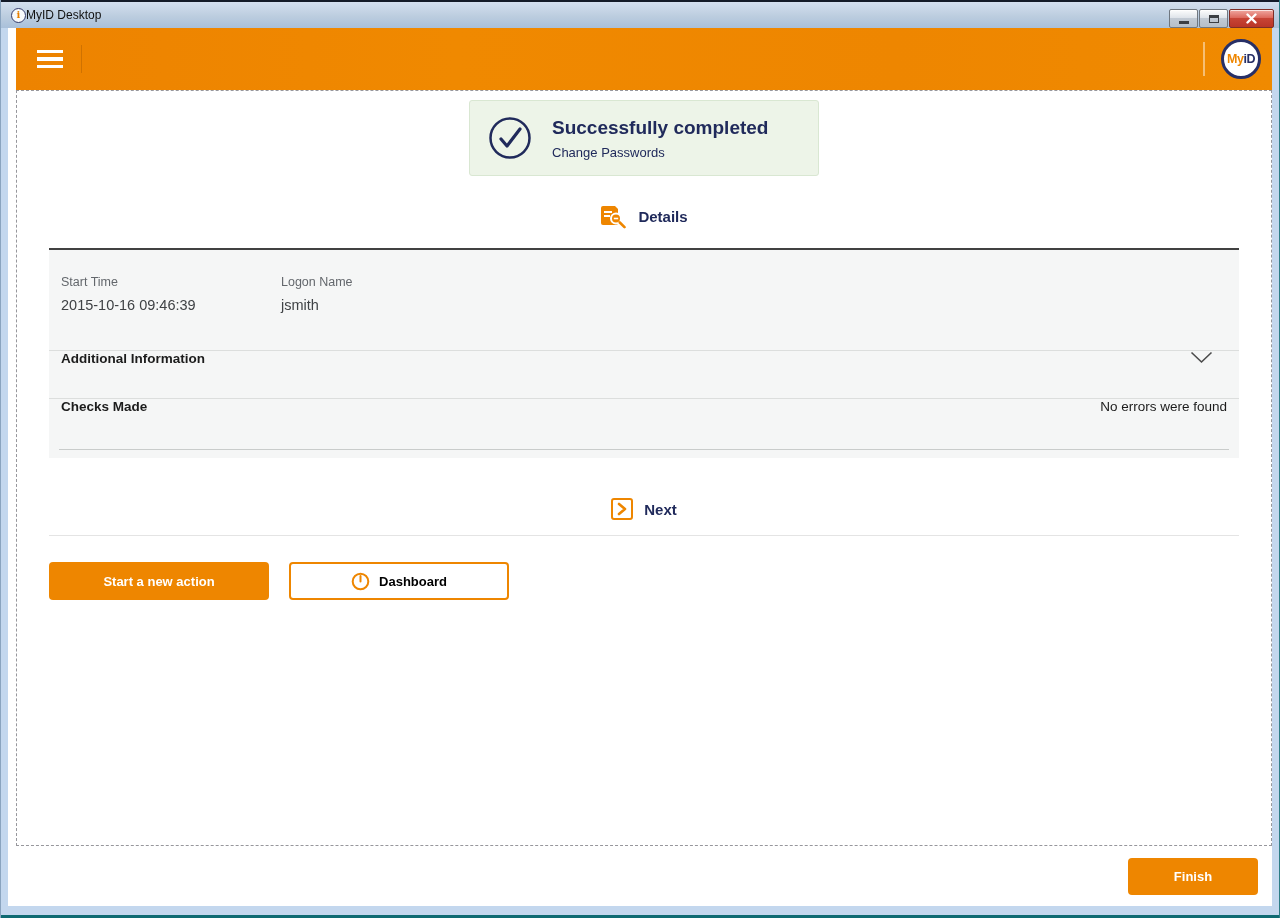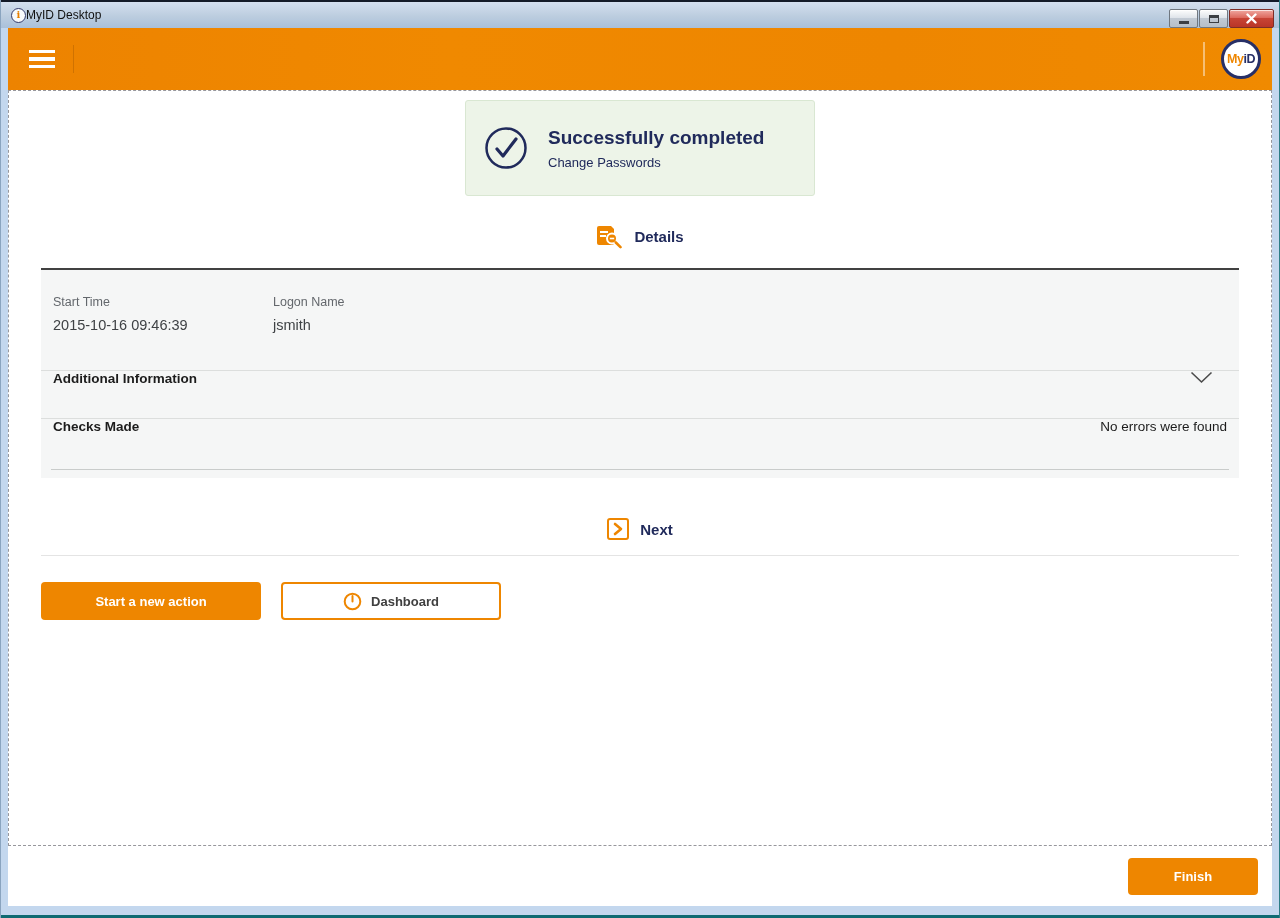--- a/index.html
+++ b/index.html
@@ -20,40 +20,40 @@
              box-shadow:inset 0 1px 0 rgba(255,255,255,.7); display:flex; align-items:center; justify-content:center; }
   .win-btn.min, .win-btn.max { width:29px; }
   .win-btn.close { width:45px; border-color:#7e2d26;
              background:linear-gradient(180deg,#f0a8a0 0%,#dd6a5e 45%,#c84536 46%,#b93527 100%); }
   .glyph-min { width:10px; height:3px; background:#3b3f44; margin-top:8px; }
   .glyph-max { width:10px; height:8px; border:1px solid #3b3f44; border-top:3px solid #3b3f44; background:transparent; }
 
   
   .frame { flex:1; min-height:0; padding:0 7px 12px 7px; background:#c3d7ee; position:relative; }
   .frame::after { content:""; position:absolute; left:0; right:0; bottom:0; height:3px; background:#0e6a72; }
-  .app { height:100%; display:flex; flex-direction:column; background:#fff; }
+  .app { height:100%; display:flex; flex-direction:column; background:#fff;padding-left:8px; }
 
   
   .app-header { height:62px; flex:none; display:flex; align-items:center;
                 background:linear-gradient(90deg,#ed8300 0%,#f08900 35%,#ee8600 70%,#f08a00 100%); }
   .menu-btn { margin-left:21px; width:26px; display:flex; flex-direction:column; gap:4px; cursor:pointer; }
   .menu-btn i { display:block; height:3.5px; background:#fff; }
   .hdr-sep-left { width:1px; height:28px; background:rgba(120,60,0,.25); margin-left:18px; }
   .hdr-spacer { flex:1; }
   .hdr-sep-right { width:2px; height:34px; background:rgba(255,255,255,.45); margin-right:16px; }
   .logo { width:40px; height:40px; border-radius:50%; background:#fff; border:3px solid #272f66;
           display:flex; align-items:center; justify-content:center; margin-right:11px;
           font-weight:bold; font-size:12.5px; letter-spacing:-0.5px; }
   .logo .p1 { color:#ee8600; } .logo .p2 { color:#272f66; }
 
   
   .main { flex:1; min-height:0; border:1px dashed #97979c; padding:0 32px; overflow:hidden; background:#fff; }
 
   
-  .banner { width:350px; height:96px; margin:9px auto 0; background:#edf4e8; border:1px solid #d9e7d2;
+  .banner { width:350px; height:76px; margin:9px auto 0; background:#edf4e8; border:1px solid #d9e7d2;
             border-radius:3px; display:flex; align-items:center; padding:0 18px; }
   .banner svg { flex:none; overflow:visible; }
   .banner-text { margin-left:20px; }
   .banner-title { font-size:19px; font-weight:bold; color:#202a5b; }
   .banner-sub { font-size:13px; color:#202a5b; margin-top:6px; }
 
   
   .section-head { display:flex; align-items:center; gap:11px;justify-content:center; }
   .section-head.details { margin-top:28px; }
   .section-head .txt { font-size:15px; font-weight:bold; color:#202a5b; }
@@ -76,21 +76,21 @@
   .chevron-btn { margin-right:14px; cursor:pointer; display:flex; align-items:center; }
   .panel-bottom-pad { height:8px; }
 
   
   .section-head.next { margin-top:40px; }
   .next-divider { height:1px; background:#e4e4e4; margin-top:15px; }
   .actions { margin-top:26px; display:flex; gap:20px; }
   .btn { height:38px; width:220px; border-radius:4px; font-size:13px; font-weight:bold;
          display:flex; align-items:center; justify-content:center; cursor:pointer; gap:9px; }
   .btn.primary { background:#ee8600; color:#fff; border:none; }
-  .btn.outline { background:#fff; color:#404040; border:2px solid #ee8600; }
+  .btn.outline { background:#fff; color:#000000; border:2px solid #ee8600; }
 
   
   .footer { height:60px; flex:none; background:#fff; display:flex; align-items:center;
             justify-content:flex-end; padding-right:14px; }
   .btn.finish { width:130px; height:37px; }
 </style>
 </head>
 <body>
 
 <div class="window">

